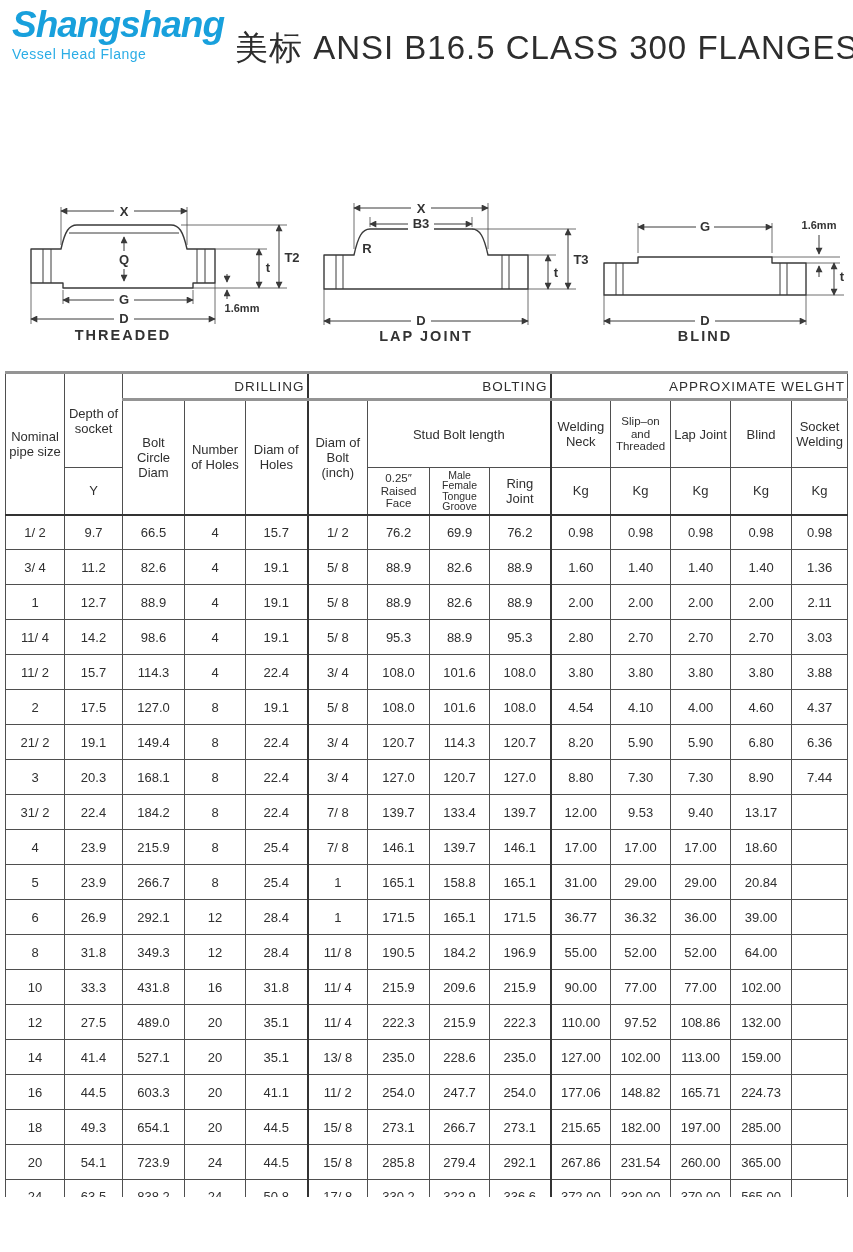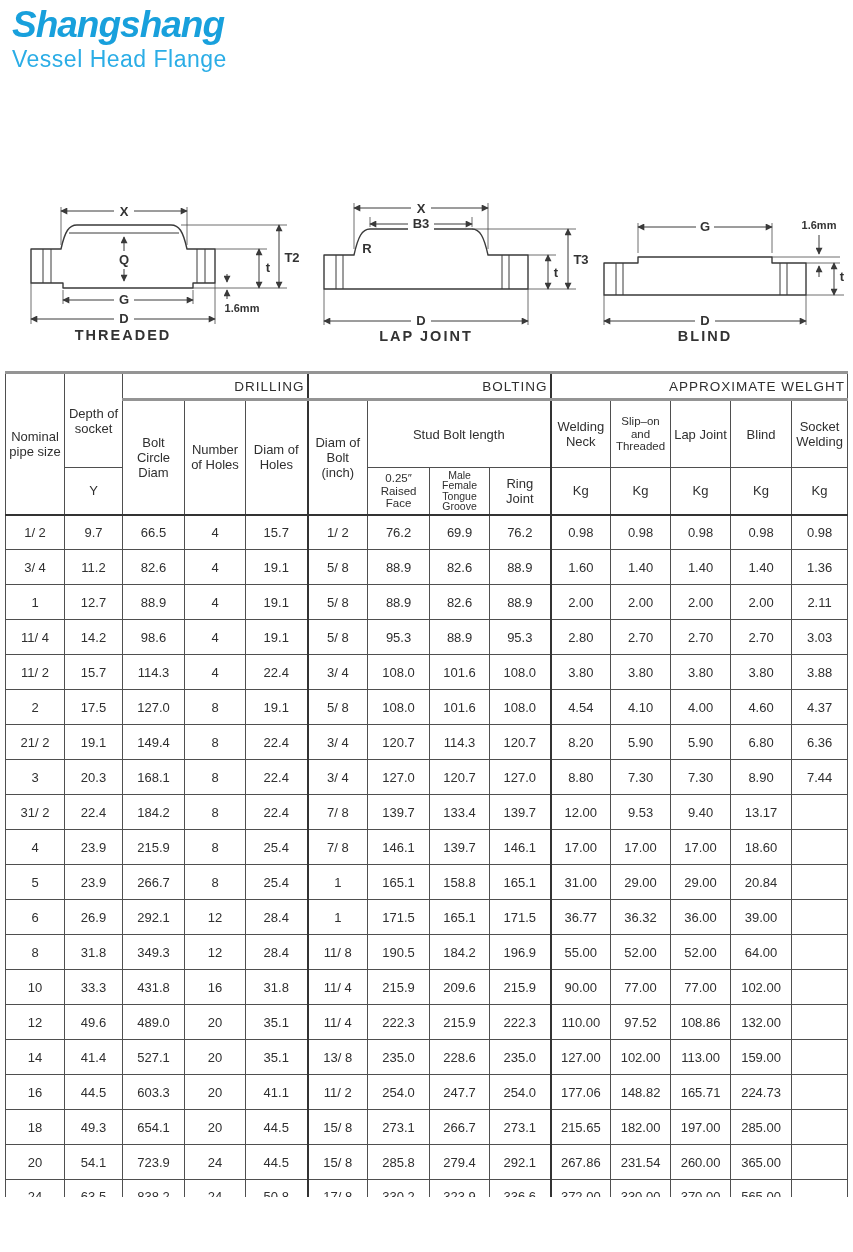--- a/index.html
+++ b/index.html
@@ -2,21 +2,21 @@
 <html><head>
 <meta charset="utf-8">
 <style>
   html,body{margin:0;padding:0;}
   body{font-family:"Liberation Sans",sans-serif;background:#fff;}
   #page{position:relative;width:853px;height:1197px;background:#fff;overflow:hidden;}
 
   
   .logo{position:absolute;left:12px;top:6px;width:230px;}
   .brand{font-size:37px;font-weight:bold;font-style:italic;color:#18a0dc;letter-spacing:-1px;line-height:1.05;}
-  .tagline{font-size:23px;color:#2bade6;letter-spacing:.5px;margin-top:1px;}
+  .tagline{font-size:14px;color:#2bade6;letter-spacing:.5px;margin-top:1px;}
 
   
   .title{position:absolute;left:235px;top:26px;width:615px;text-align:center;
          font-size:33px;color:#2d2d2d;letter-spacing:1px;white-space:nowrap;}
 
   
   .diagrams{position:absolute;left:10px;top:183px;width:840px;height:162px;}
   .outline{fill:none;stroke:#3a3a3a;stroke-width:1.4;stroke-linejoin:round;}
   .thin{fill:none;stroke:#3a3a3a;stroke-width:1;}
   .dim{fill:none;stroke:#3a3a3a;stroke-width:1;}
@@ -47,20 +47,21 @@
 </head>
 <body>
 
 <div id="page">
 
   <div class="logo">
     <div class="brand">Shangshang</div>
     <div class="tagline">Vessel Head Flange</div>
   </div>
 
+  <div class="title">美标 ANSI B16.5 CLASS 300 FLANGES</div>
 
   <svg class="diagrams" viewBox="0 0 840 162" xmlns="http://www.w3.org/2000/svg">
     <defs>
       <marker id="arw" viewBox="0 0 10 10" refX="9" refY="5" markerWidth="9" markerHeight="7" orient="auto-start-reverse">
           <path d="M0,0 L10,5 L0,10 z" fill="#3a3a3a"></path>
         </marker>
     </defs>
 
     <g transform="translate(5,0)">
       <path class="outline" d="M16,66 L46,66 C50,48 54,42 62,42 L156,42 C164,42 168,48 172,66 L200,66 L200,100 L178,100 L178,105 L48,105 L48,100 L16,100 Z"></path>
@@ -425,21 +426,21 @@
             <td>209.6</td>
             <td>215.9</td>
             <td>90.00</td>
             <td>77.00</td>
             <td>77.00</td>
             <td>102.00</td>
             <td></td>
           </tr>
           <tr>
             <td>12</td>
-            <td>49.6</td>
+            <td>27.5</td>
             <td>489.0</td>
             <td>20</td>
             <td>35.1</td>
             <td>11/ 4</td>
             <td>222.3</td>
             <td>215.9</td>
             <td>222.3</td>
             <td>110.00</td>
             <td>97.52</td>
             <td>108.86</td>

